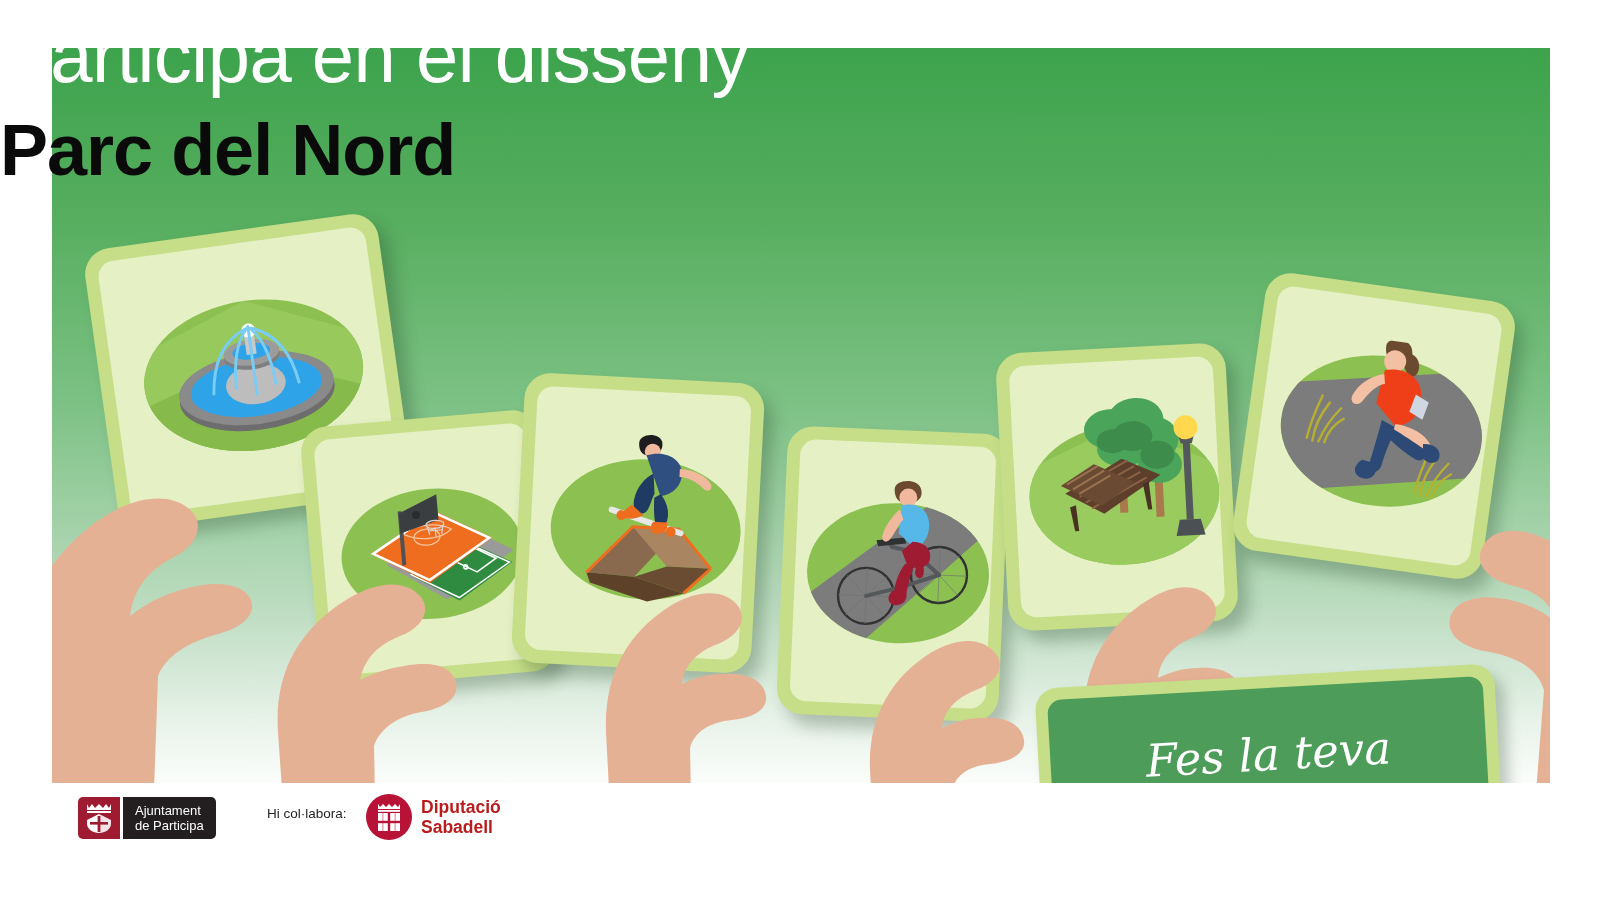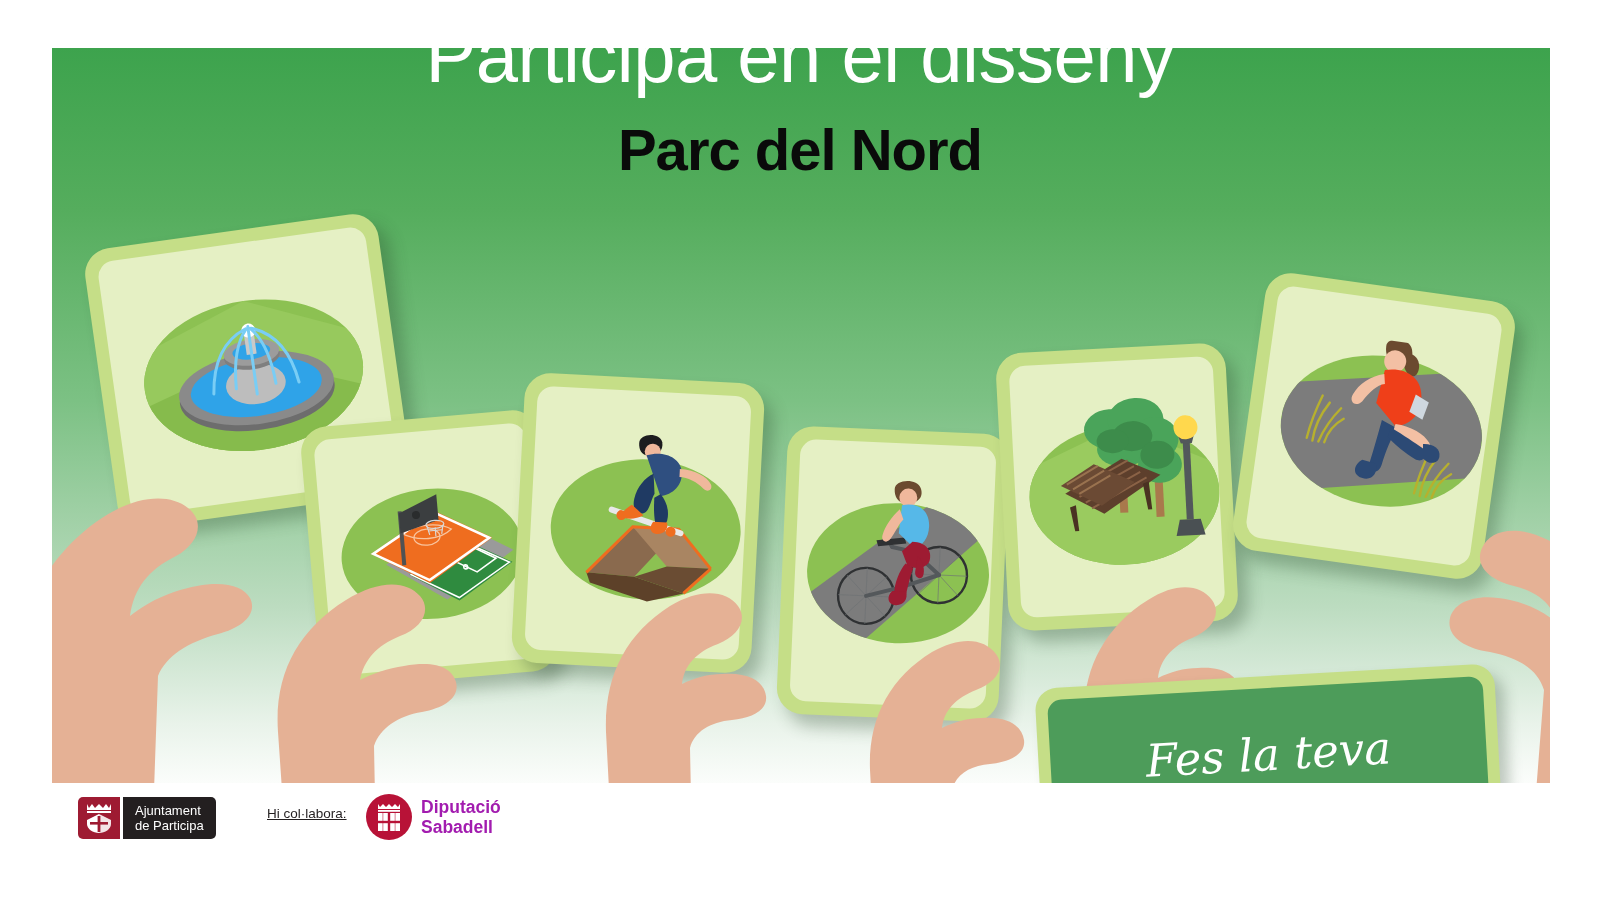--- a/index.html
+++ b/index.html
@@ -12,31 +12,31 @@
 
   
   .panel{
     position:absolute;left:52px;top:48px;width:1498px;height:735px;
     background:linear-gradient(180deg,#3da34d 0%,#55ad5d 22%,#7cc184 48%,#bcdcc0 76%,#e9f3ea 92%,#fbfdfb 100%);
     overflow:hidden;
   }
 
   
   .headline{
-    position:absolute;left:0;right:0;top:12px;text-align:center;
+    position:absolute;left:0;right:0;top:12px;text-align:left;
     z-index:40;pointer-events:none;
   }
   .hl-line{
     display:block;color:#ffffff;font-weight:400;
     font-size:76px;line-height:88px;letter-spacing:-0.5px;
     font-family:"Liberation Sans", sans-serif;
   }
   .hl-bold{
     display:block;color:#0a0a0a;font-weight:700;
-    font-size:58px;line-height:100px;letter-spacing:-1px;
+    font-size:72px;line-height:100px;letter-spacing:-1px;
     font-family:"Liberation Sans", sans-serif;
   }
 
   
   .card{
     position:absolute;background:#c5de87;border-radius:26px;
     box-shadow:10px 12px 16px rgba(40,70,40,.30);
     z-index:10;
   }
   .card .inner{
@@ -78,30 +78,29 @@
     display:flex;align-items:center;justify-content:center;
   }
   .sab-name{
     background:#231f20;border-radius:0 5px 5px 0;margin-left:3px;
     padding:4px 12px 4px 12px;display:flex;flex-direction:column;justify-content:center;
   }
   .sab-name span{color:#fff;font-size:13px;line-height:15px;font-family:"Liberation Sans", sans-serif;}
   .collab{
     position:absolute;left:267px;top:23px;color:#231f20;font-size:13.5px;
     font-family:"Liberation Sans", sans-serif;
-    text-decoration:underline;
   }
   .logo-dip{position:absolute;left:366px;top:11px;display:flex;align-items:center;gap:9px;}
   .dip-circle{
     width:46px;height:46px;border-radius:50%;background:#b81237;
     display:flex;align-items:center;justify-content:center;
   }
   .dip-name{display:flex;flex-direction:column;}
   .dip-name span{
-    color:#a21caf;font-weight:700;font-size:17.5px;line-height:20px;
+    color:#b91c1c;font-weight:700;font-size:17.5px;line-height:20px;
     font-family:"Liberation Sans", sans-serif;
   }
 </style>
 </head>
 <body>
 
 <div id="stage">
 
   <div class="panel">
 

